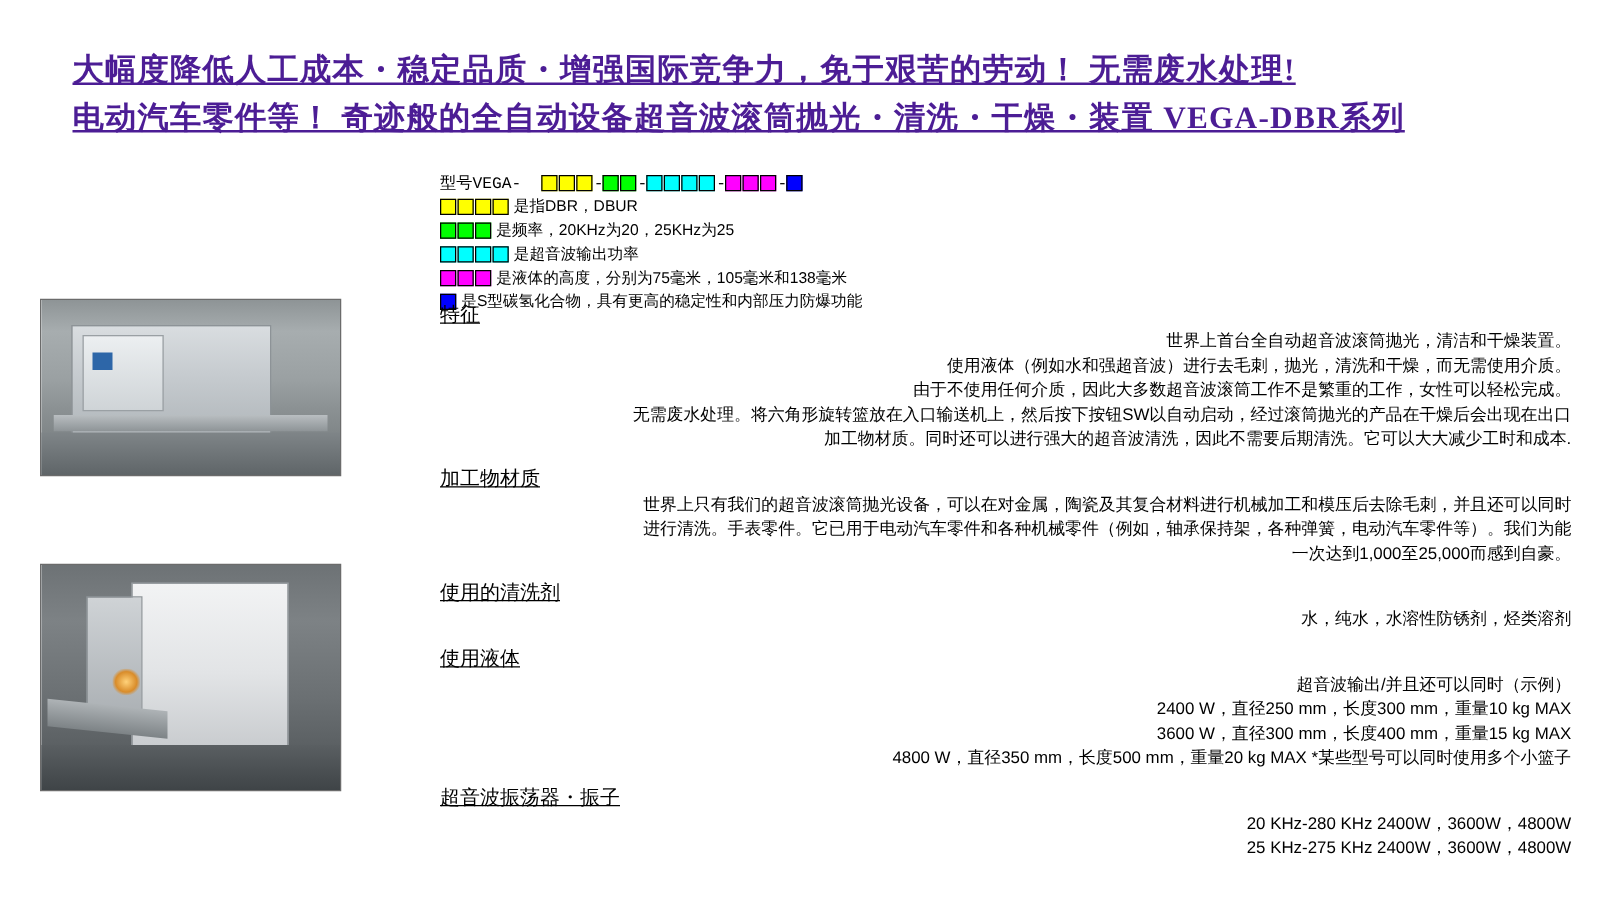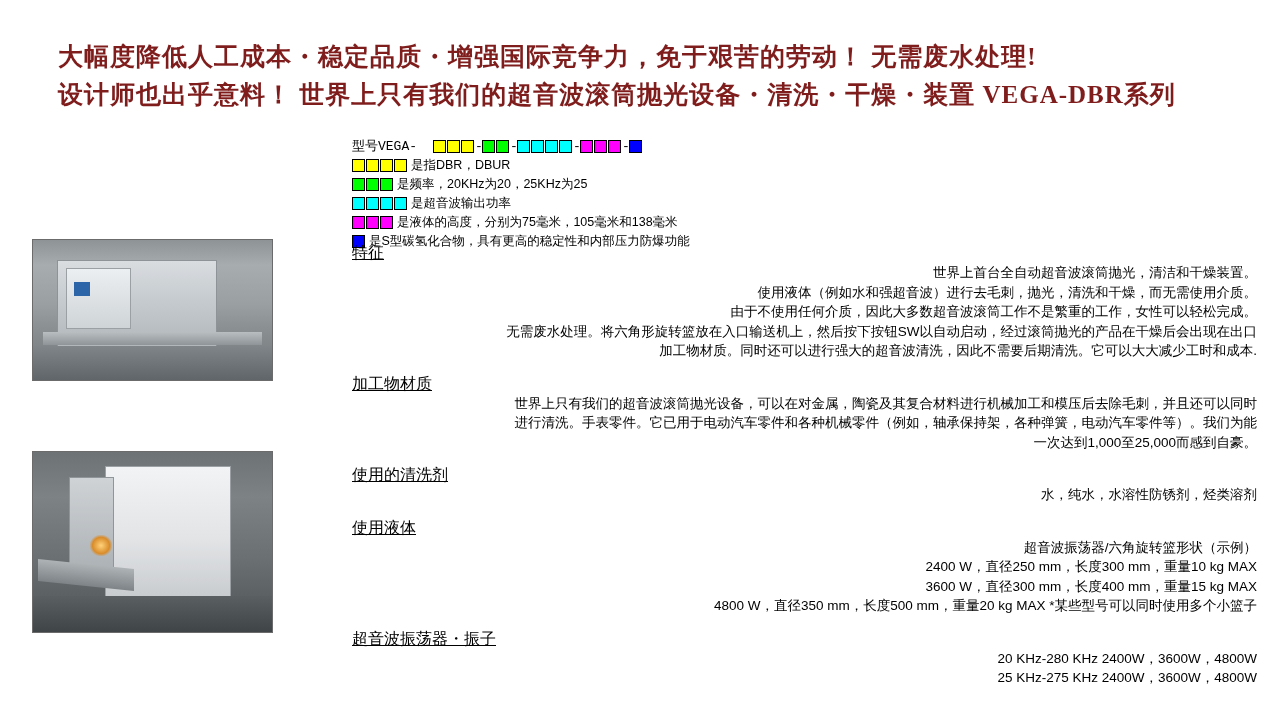--- a/index.html
+++ b/index.html
@@ -23,21 +23,22 @@
     top: 38px;
     width: 1180px;
   }
   .headline .line {
     font-family: "Liberation Serif", serif;
     font-size: 25px;
     font-weight: bold;
     letter-spacing: 1px;
     line-height: 38px;
     white-space: nowrap;
-    color: #7f1d1d;
+    color: #4c1d95;
+    text-decoration: underline;
   }
 
   
   .photo {
     position: absolute;
     border: 1px solid #6b6b6b;
     overflow: hidden;
   }
   #photo-top {
     left: 32px;
@@ -226,21 +227,21 @@
   }
   .indent {
     padding-left: 36px;
   }
 </style>
 </head>
 <body>
 
 <div class="headline">
   <div class="line">大幅度降低人工成本・稳定品质・增强国际竞争力，免于艰苦的劳动！ 无需废水处理!</div>
-  <div class="line">设计师也出乎意料！ 世界上只有我们的超音波滚筒抛光设备・清洗・干燥・装置 VEGA-DBR系列</div>
+  <div class="line">电动汽车零件等！ 奇迹般的全自动设备超音波滚筒抛光・清洗・干燥・装置 VEGA-DBR系列</div>
 </div>
 
 <div class="photo" id="photo-top">
   <div class="ph-bg"></div>
   <div class="ph-machine"></div>
   <div class="ph-machine2"></div>
   <div class="ph-screen"></div>
   <div class="ph-rail"></div>
   <div class="ph-floor"></div>
 </div>
@@ -303,21 +304,21 @@
     <div class="sec-gap"></div>
     <div class="sec-title">加工物材质</div>
     <div class="para">世界上只有我们的超音波滚筒抛光设备，可以在对金属，陶瓷及其复合材料进行机械加工和模压后去除毛刺，并且还可以同时</div>
     <div class="para">进行清洗。手表零件。它已用于电动汽车零件和各种机械零件（例如，轴承保持架，各种弹簧，电动汽车零件等）。我们为能</div>
     <div class="para">一次达到1,000至25,000而感到自豪。</div>
     <div class="sec-gap"></div>
     <div class="sec-title">使用的清洗剂</div>
     <div class="para">水，纯水，水溶性防锈剂，烃类溶剂</div>
     <div class="sec-gap"></div>
     <div class="sec-title">使用液体</div>
-    <div class="para">超音波振荡器/六角旋转篮形状（示例）</div>
+    <div class="para">超音波输出/并且还可以同时（示例）</div>
     <div class="para indent">2400 W，直径250 mm，长度300 mm，重量10 kg MAX</div>
     <div class="para indent">3600 W，直径300 mm，长度400 mm，重量15 kg MAX</div>
     <div class="para indent">4800 W，直径350 mm，长度500 mm，重量20 kg MAX  *某些型号可以同时使用多个小篮子</div>
     <div class="sec-gap"></div>
     <div class="sec-title">超音波振荡器・振子</div>
     <div class="para indent">20 KHz-280 KHz 2400W，3600W，4800W</div>
     <div class="para indent">25 KHz-275 KHz 2400W，3600W，4800W</div>
   </div>
 
 </body></html>

